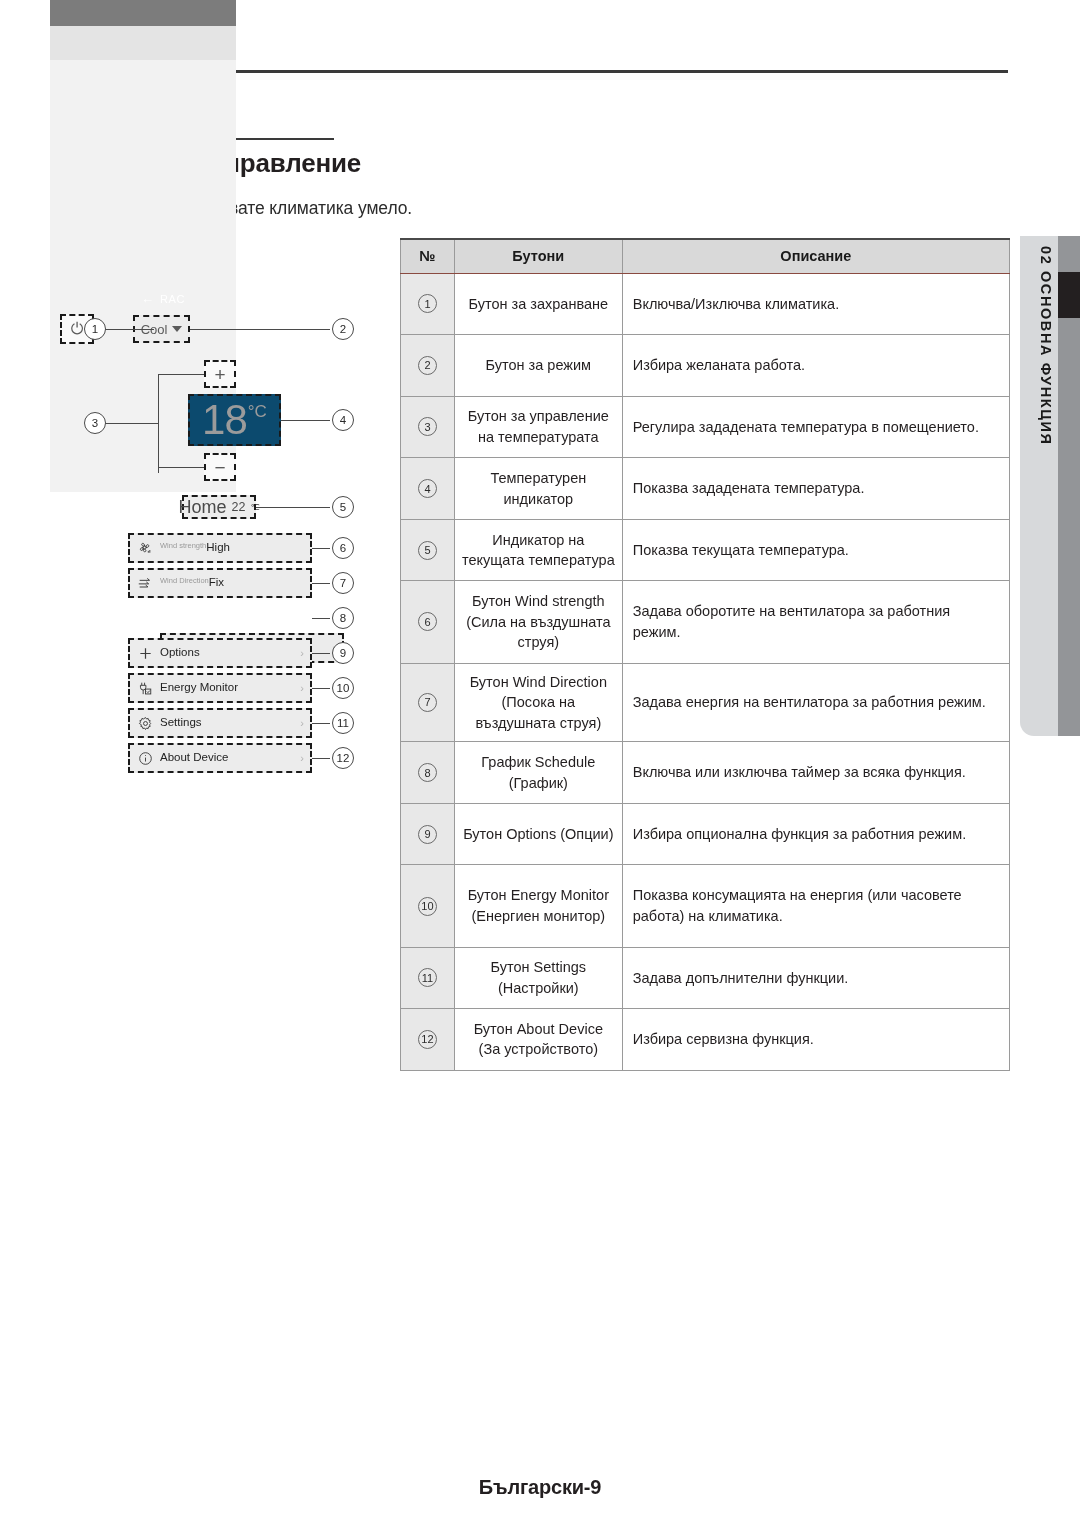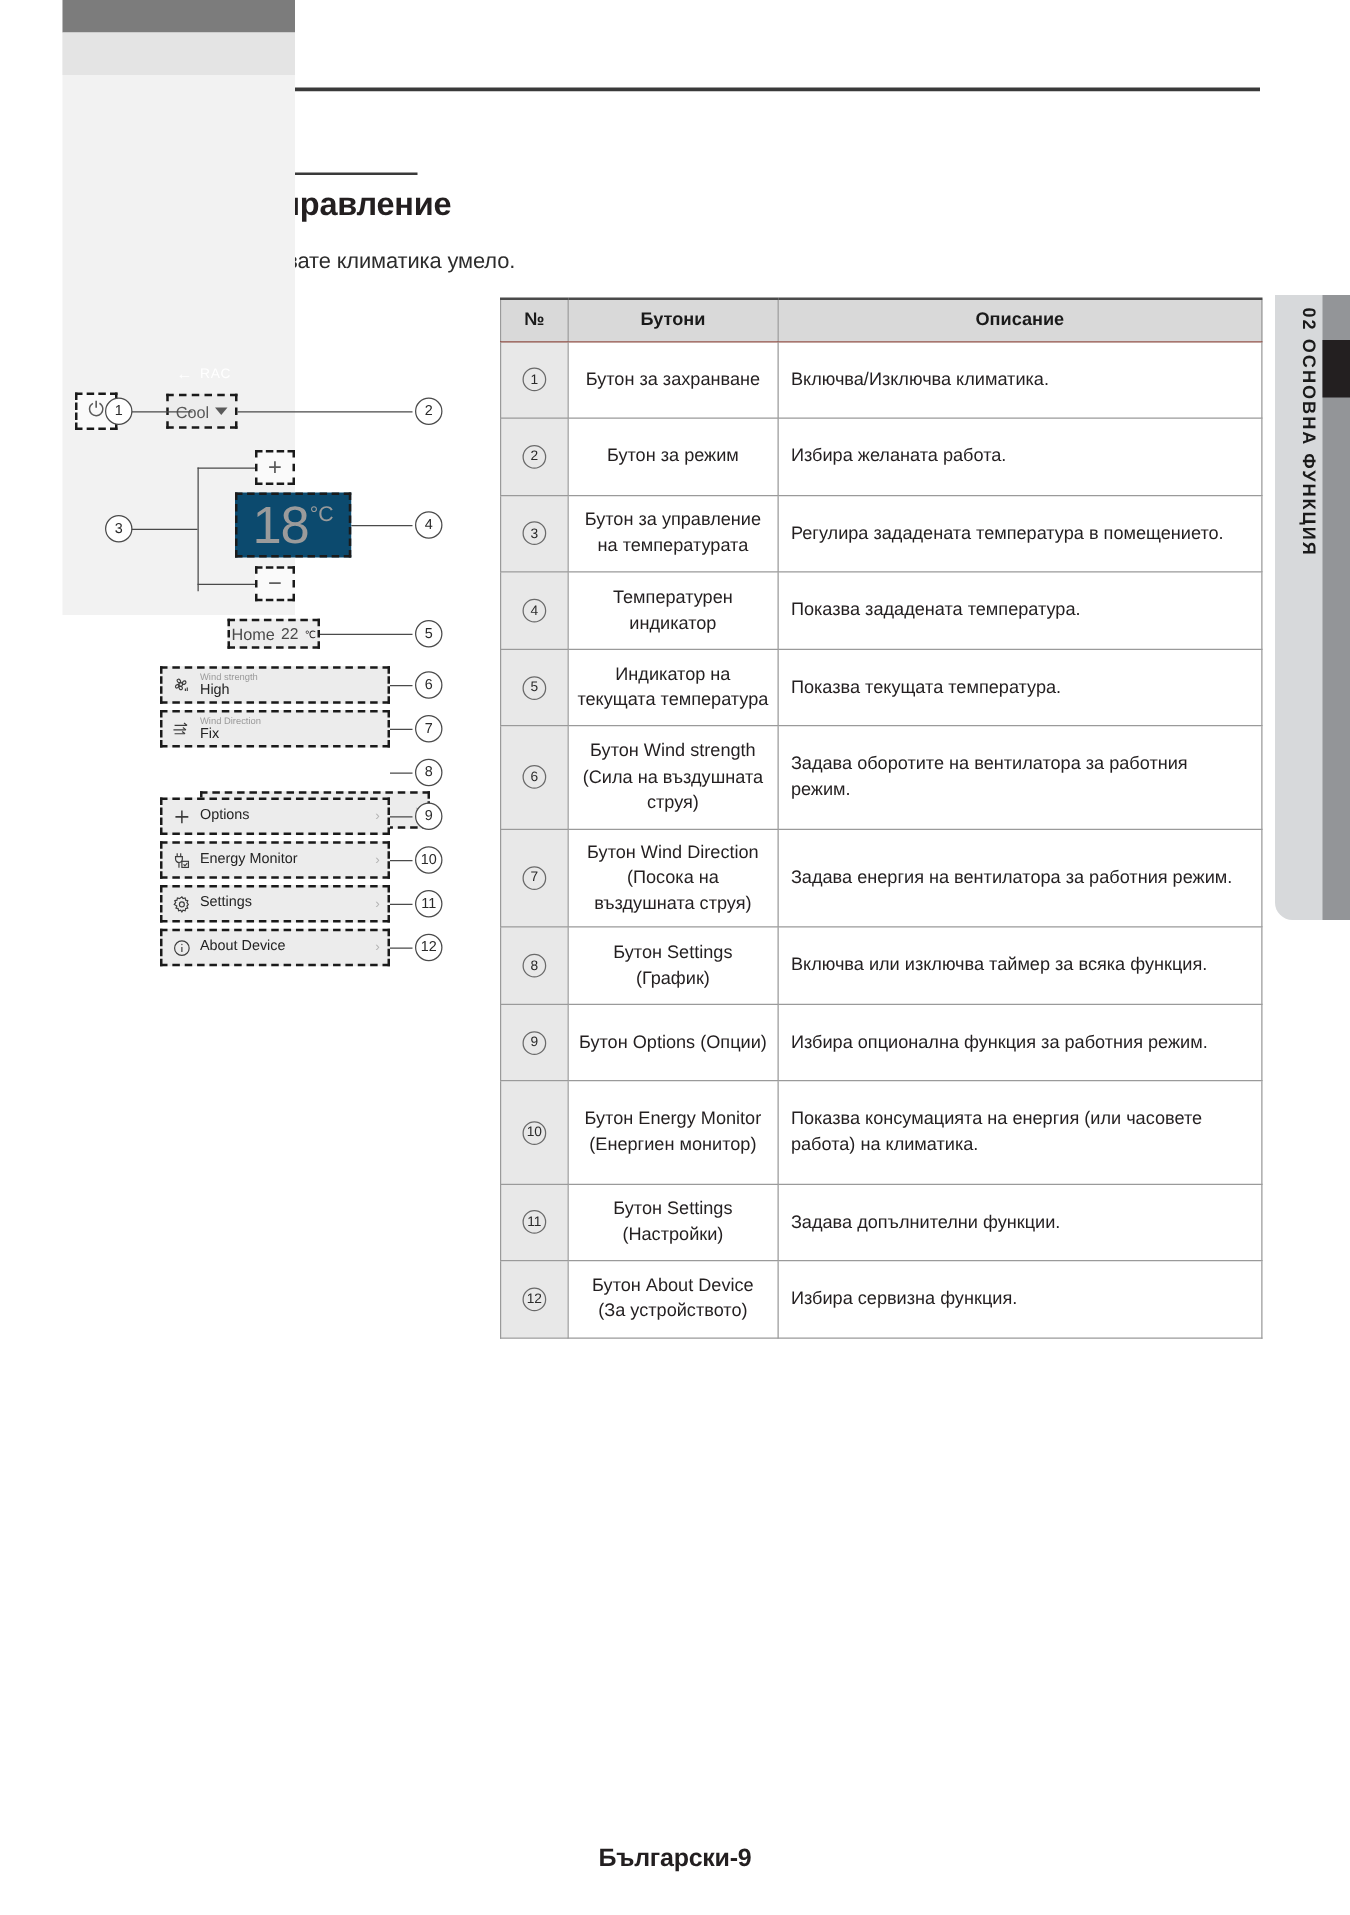--- a/index.html
+++ b/index.html
@@ -213,21 +213,21 @@
     top: 495px;
     width: 74px;
     height: 24px;
     display: flex;
     align-items: center;
     justify-content: center;
     gap: 5px;
     background: #ededed;
   }
   .home-text {
-    font-size: 13px;
+    font-size: 18px;
     color: #4a4a4a;
   }
   .home-temp {
     font-size: 12.5px;
     color: #4a4a4a;
   }
   .home-unit { font-size: 8px; vertical-align: super; }
 
   
   .menu-row {
@@ -245,21 +245,21 @@
     width: 30px;
     min-width: 30px;
     display: flex;
     align-items: center;
     justify-content: center;
     color: #3c3c3c;
   }
   .menu-labels {
     flex: 1;
     display: flex;
-    flex-direction: column;
+    flex-direction: row;
     justify-content: flex-start;
     line-height: 1;
   }
   .menu-sub {
     font-size: 7.5px;
     color: #9a9a9a;
     margin-bottom: 1px;
   }
   .menu-main {
     font-size: 11.5px;
@@ -653,21 +653,21 @@
       <td class="c-btn">Бутон Wind strength (Сила на въздушната струя)</td>
       <td class="c-desc">Задава оборотите на вентилатора за работния режим.</td>
     </tr>
     <tr>
       <td class="c-no"><span class="num-circle">7</span></td>
       <td class="c-btn">Бутон Wind Direction (Посока на въздушната струя)</td>
       <td class="c-desc">Задава енергия на вентилатора за работния режим.</td>
     </tr>
     <tr>
       <td class="c-no"><span class="num-circle">8</span></td>
-      <td class="c-btn">Бутон Settings (График)</td>
+      <td class="c-btn">График Schedule (График)</td>
       <td class="c-desc">Включва или изключва таймер за всяка функция.</td>
     </tr>
     <tr>
       <td class="c-no"><span class="num-circle">9</span></td>
       <td class="c-btn">Бутон Options (Опции)</td>
       <td class="c-desc">Избира опционална функция за работния режим.</td>
     </tr>
     <tr>
       <td class="c-no"><span class="num-circle">10</span></td>
       <td class="c-btn">Бутон Energy Monitor (Енергиен монитор)</td>

